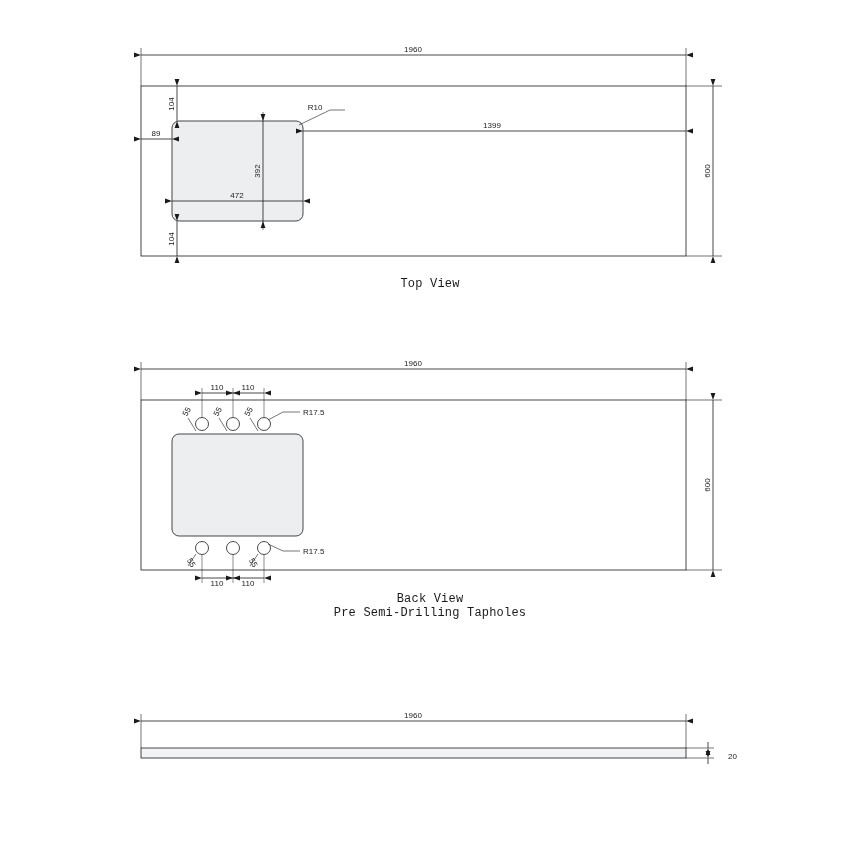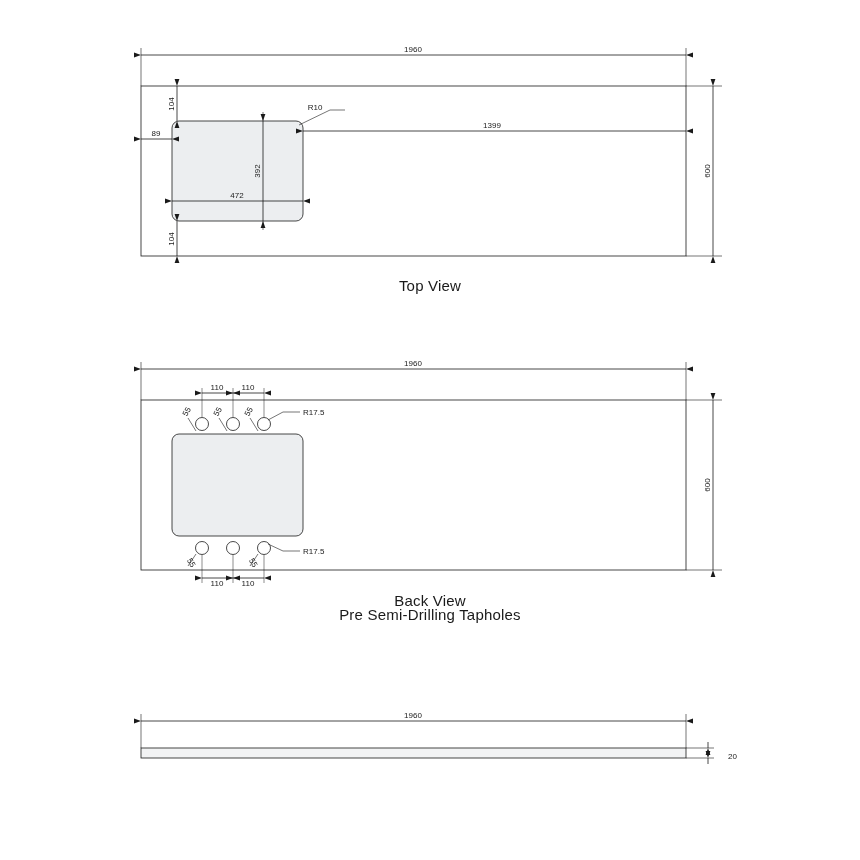--- a/index.html
+++ b/index.html
@@ -23,23 +23,24 @@
   }
   svg#drawing {
     position: absolute;
     left: 0; top: 0;
     width: 860px;
     height: 860px;
   }
   .cap {
     position: absolute;
     text-align: center;
-    font-size: 15px;
+    font-size: 12px;
     color: #1a1a1a;
     letter-spacing: .2px;
+    font-family: Liberation Mono, monospace;
   }
   .cap-top  { left: 0; top: 277px;  width: 860px; }
   .cap-back { left: 0; top: 592px;  width: 860px; }
   .cap-back2{ left: 0; top: 606px;  width: 860px; }
   .cap-side { left: 0; top: 781px;  width: 860px; }
 </style>
 </head>
 <body>
 
 <div id="stage">

